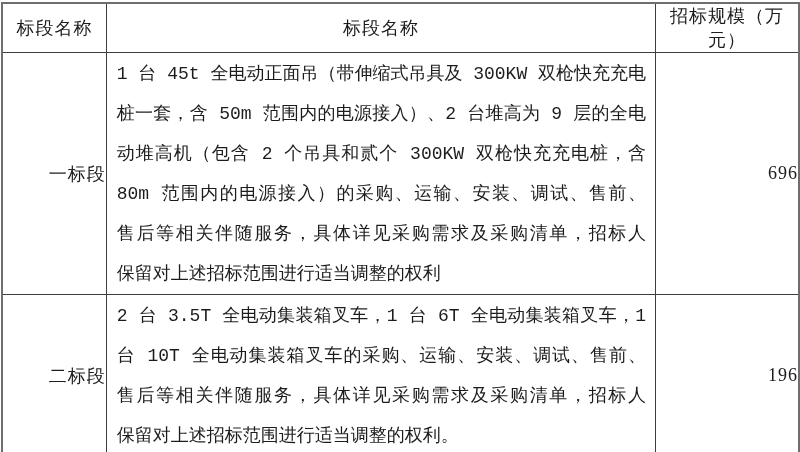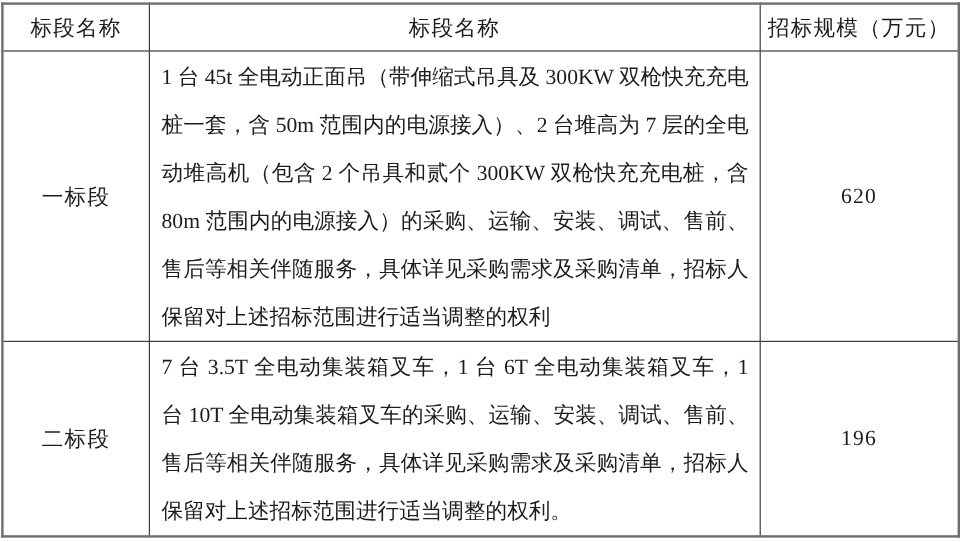--- a/index.html
+++ b/index.html
@@ -26,36 +26,37 @@
   }
   .bid-table th {
     font-weight: normal;
     font-size: 18px;
     height: 38px;
     text-align: center;
     vertical-align: middle;
     letter-spacing: 1px;
   }
   td.section-cell, td.scale-cell {
-    text-align: center;
+    text-align: right;
     vertical-align: middle;
     font-size: 18px;
     letter-spacing: 1px;
     margin-left: 24px;
   }
   td.content-cell {
     vertical-align: top;
     padding: 1px 9px 0 10px;
   }
   .line {
     font-size: 18px;
     line-height: 40px;
     white-space: nowrap;
     text-align: justify;
     text-align-last: justify;
+    font-family: Liberation Mono, monospace;
   }
   .line.last {
     text-align-last: left;
   }
 </style>
 </head>
 <body>
 
 <table class="bid-table">
   <colgroup>
@@ -68,32 +69,32 @@
       <th>标段名称</th>
       <th>标段名称</th>
       <th>招标规模（万元）</th>
     </tr>
   </thead>
   <tbody>
     <tr style="height:242px;">
       <td class="section-cell">一标段</td>
       <td class="content-cell">
           <div class="line">1 台 45t 全电动正面吊（带伸缩式吊具及 300KW 双枪快充充电</div>
-          <div class="line">桩一套，含 50m 范围内的电源接入）、2 台堆高为 7 层的全电</div>
+          <div class="line">桩一套，含 50m 范围内的电源接入）、2 台堆高为 9 层的全电</div>
           <div class="line">动堆高机（包含 2 个吊具和贰个 300KW 双枪快充充电桩，含</div>
           <div class="line">80m 范围内的电源接入）的采购、运输、安装、调试、售前、</div>
           <div class="line">售后等相关伴随服务，具体详见采购需求及采购清单，招标人</div>
           <div class="line last">保留对上述招标范围进行适当调整的权利</div>
         </td>
-      <td class="scale-cell">620</td>
+      <td class="scale-cell">696</td>
     </tr>
     <tr style="height:160px;">
       <td class="section-cell">二标段</td>
       <td class="content-cell">
-          <div class="line">7 台 3.5T 全电动集装箱叉车，1 台 6T 全电动集装箱叉车，1</div>
+          <div class="line">2 台 3.5T 全电动集装箱叉车，1 台 6T 全电动集装箱叉车，1</div>
           <div class="line">台 10T 全电动集装箱叉车的采购、运输、安装、调试、售前、</div>
           <div class="line">售后等相关伴随服务，具体详见采购需求及采购清单，招标人</div>
           <div class="line last">保留对上述招标范围进行适当调整的权利。</div>
         </td>
       <td class="scale-cell">196</td>
     </tr>
   </tbody>
 </table>
 
 </body></html>

